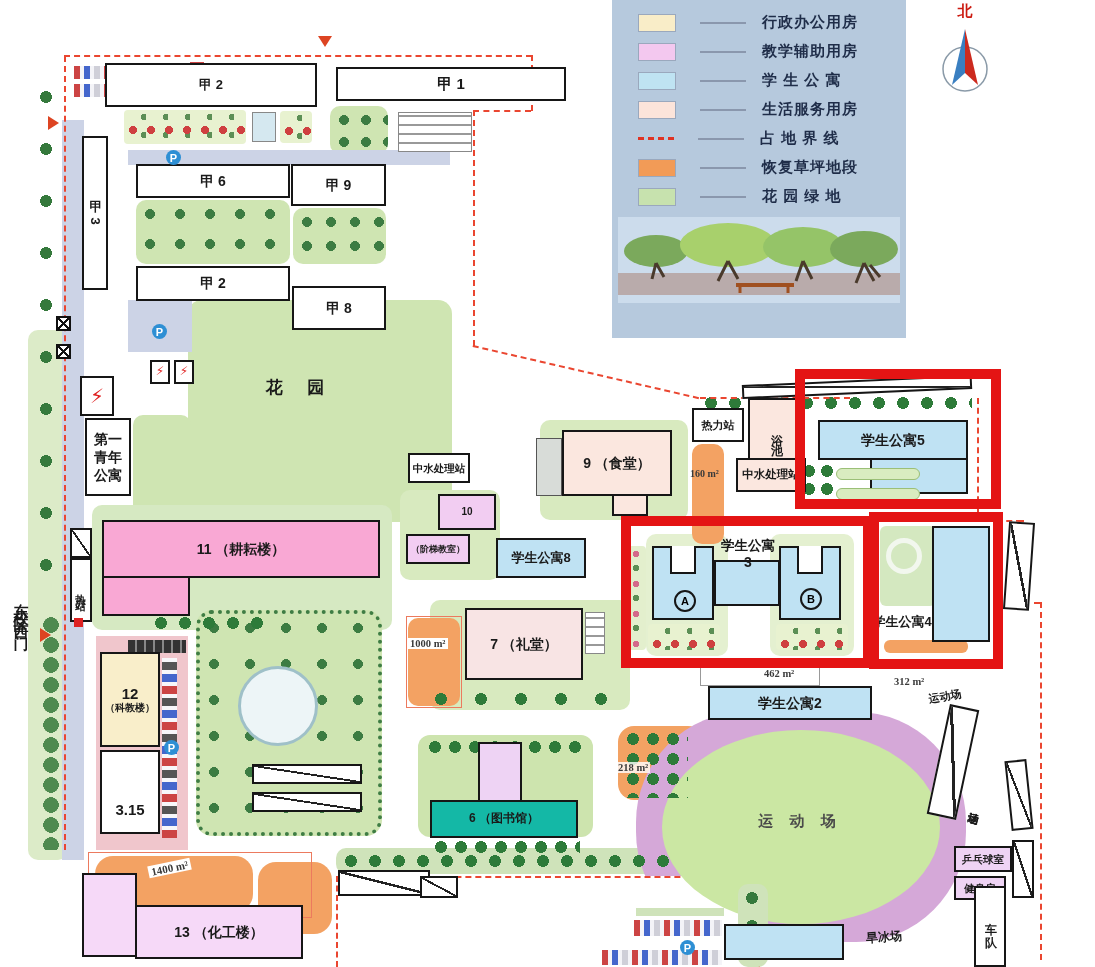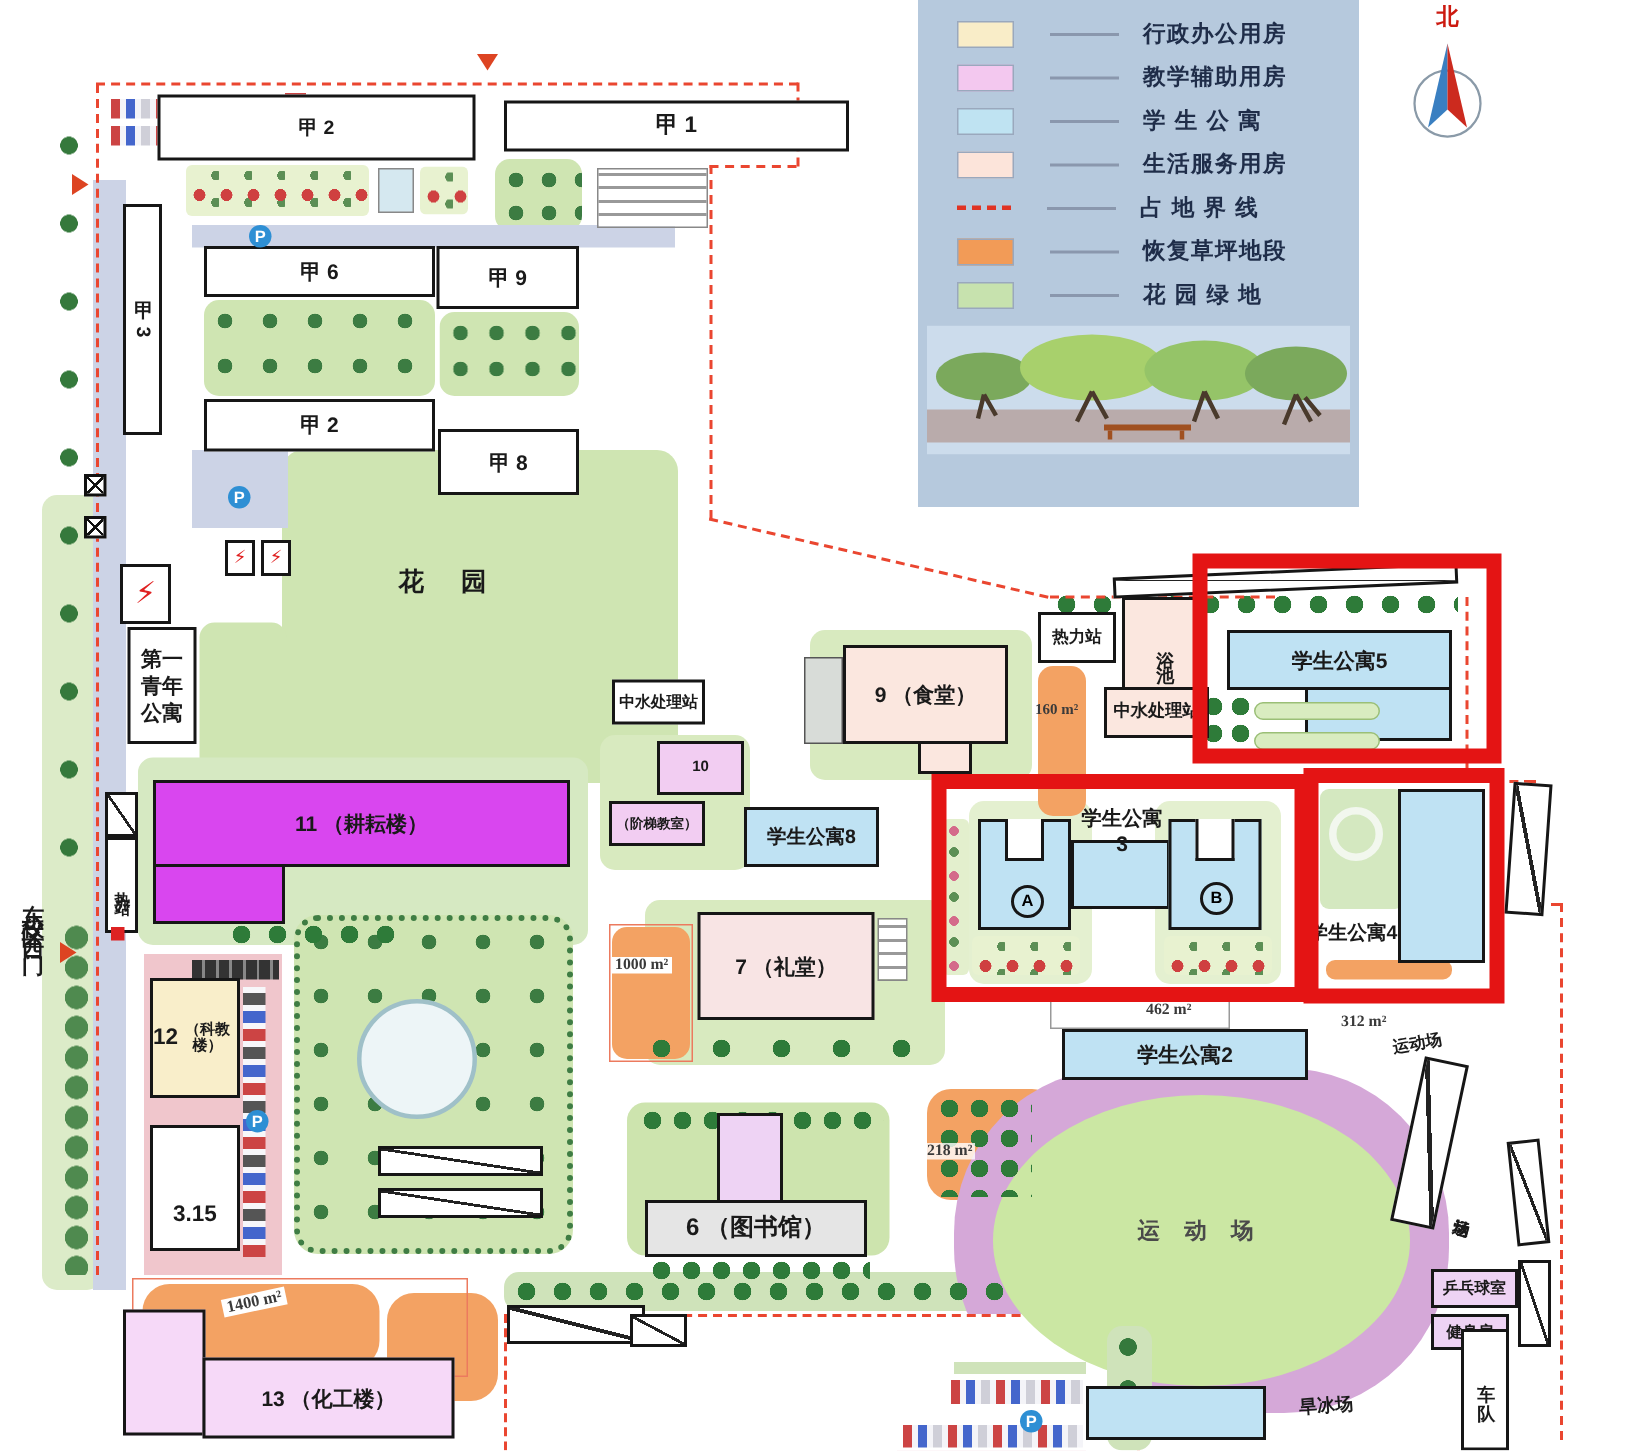--- a/index.html
+++ b/index.html
@@ -2,21 +2,21 @@
 <html><head>
 <meta charset="utf-8">
 <style>
   html,body{margin:0;padding:0;background:#fff}
   .map{position:relative;width:1095px;height:967px;background:#ffffff;overflow:hidden;
        font-family:"Liberation Sans","DejaVu Sans",sans-serif}
   .m{position:absolute;box-sizing:border-box}
   .bld{border:2px solid #161616;background:#fff;display:flex;align-items:center;justify-content:center;
        font-weight:700;color:#1a1a1a;text-align:center;line-height:1.15;z-index:10}
   .c-blue{background:#bfe2f3}.c-pink{background:#f2cdf2}.c-cream{background:#f9eeca}
-  .c-peach{background:#fbe7df}.c-purple{background:#d946ef}.c-lav{background:#ccd3e6}
+  .c-peach{background:#fbe7df}.c-purple{background:#f9a8d4}.c-lav{background:#ccd3e6}
   .lbl{position:absolute;font-weight:700;color:#1a1a1a;text-align:center;line-height:1.2;z-index:20}
   .vert{writing-mode:vertical-rl}
   .green{background:#cfe5b2;border-radius:10px;z-index:1}
   .greenp{background-color:#cfe5b2;background-image:radial-gradient(circle 6px at 14px 14px,#3c7c42 80%,transparent 84%);
           background-size:30px 30px;border-radius:10px;z-index:2}
   .orange{background:#f3a263;border-radius:10px;z-index:2}
   .area{font-family:"Liberation Serif","DejaVu Serif",serif;font-weight:700;color:#3a3a3a;z-index:21;white-space:nowrap}
   .dashh{border-top:2px dashed #ea4630;z-index:6}
   .dashv{border-left:2px dashed #ea4630;z-index:6}
   .redline{border:1px solid #ec7a5e;z-index:4}
@@ -163,38 +163,38 @@
 
   <div class="m greenp" style="left:196px;top:610px;width:186px;height:226px;border:4px dotted #3f7d44;border-radius:16px;background-size:36px 36px"></div>
   <div class="m pond" style="left:238px;top:666px;width:80px;height:80px"></div>
   <div class="m diag" style="left:252px;top:764px;width:110px;height:20px"></div>
   <div class="m diag" style="left:252px;top:792px;width:110px;height:20px"></div>
 
   <div class="m" style="left:96px;top:636px;width:92px;height:214px;background:#f0c6cc;z-index:2"></div>
   <div class="m carsd" style="left:128px;top:640px;width:58px;height:13px"></div>
   <div class="m carsv" style="left:162px;top:658px;width:15px;height:180px"></div>
   <div class="m pin" style="left:164px;top:740px">P</div>
-  <div class="m bld c-cream" style="left:100px;top:652px;width:60px;height:80px;flex-direction:row;font-size:15px">
+  <div class="m bld c-cream" style="left:100px;top:652px;width:60px;height:95px;flex-direction:column;font-size:15px">
     <span>12</span>
     <span style="font-size:10px">（科教楼）</span>
   </div>
   <div class="m bld" style="left:100px;top:750px;width:60px;height:84px;font-size:15px;align-items:flex-end;padding-bottom:14px">3.15</div>
 
   <div class="m green" style="left:430px;top:600px;width:200px;height:110px;background:#d8eabf"></div>
   <div class="m redline" style="left:406px;top:616px;width:56px;height:92px"></div>
   <div class="m orange" style="left:408px;top:618px;width:52px;height:88px"></div>
   <div class="m area" style="left:408px;top:638px;font-size:10.5px;background:#fff;padding:0 2px">1000 m²</div>
   <div class="m bld c-peach" style="left:465px;top:608px;width:118px;height:72px;font-size:14px;background:#f8e4e4">7 （礼堂）</div>
   <div class="m stairs" style="left:585px;top:612px;width:20px;height:42px"></div>
   <div class="m treesh" style="left:430px;top:688px;width:180px;background-size:40px 22px"></div>
 
   <div class="m green" style="left:418px;top:735px;width:175px;height:102px;background:#cde4ae;border-radius:12px"></div>
   <div class="m treesh" style="left:424px;top:736px;width:165px;background-size:20px 20px"></div>
   <div class="m bld c-pink" style="left:478px;top:742px;width:44px;height:64px;background:#eed3f4"></div>
-  <div class="m bld c-pink" style="left:430px;top:800px;width:148px;height:38px;font-size:16px;background:#e5e5e5">6 （图书馆）</div>
+  <div class="m bld c-pink" style="left:430px;top:800px;width:148px;height:38px;font-size:12px;background:#14b8a6">6 （图书馆）</div>
   <div class="m treesh" style="left:430px;top:836px;width:150px;background-size:20px 20px"></div>
 
   <div class="m redline" style="left:88px;top:852px;width:224px;height:66px"></div>
   <div class="m orange" style="left:95px;top:856px;width:158px;height:56px;border-radius:18px"></div>
   <div class="m orange" style="left:258px;top:862px;width:74px;height:72px;border-radius:18px"></div>
   <div class="m area" style="left:148px;top:862px;font-size:11px;background:#fff;padding:0 3px;transform:rotate(-12deg)">1400 m²</div>
   <div class="m bld c-pink" style="left:82px;top:873px;width:55px;height:84px;background:#f6d9f8"></div>
   <div class="m bld c-pink" style="left:135px;top:905px;width:168px;height:54px;font-size:14px;background:#f6d9f8">13 （化工楼）</div>
 
   <div class="m diag" style="left:742px;top:380px;width:230px;height:14px;transform:rotate(-2.5deg)"></div>

